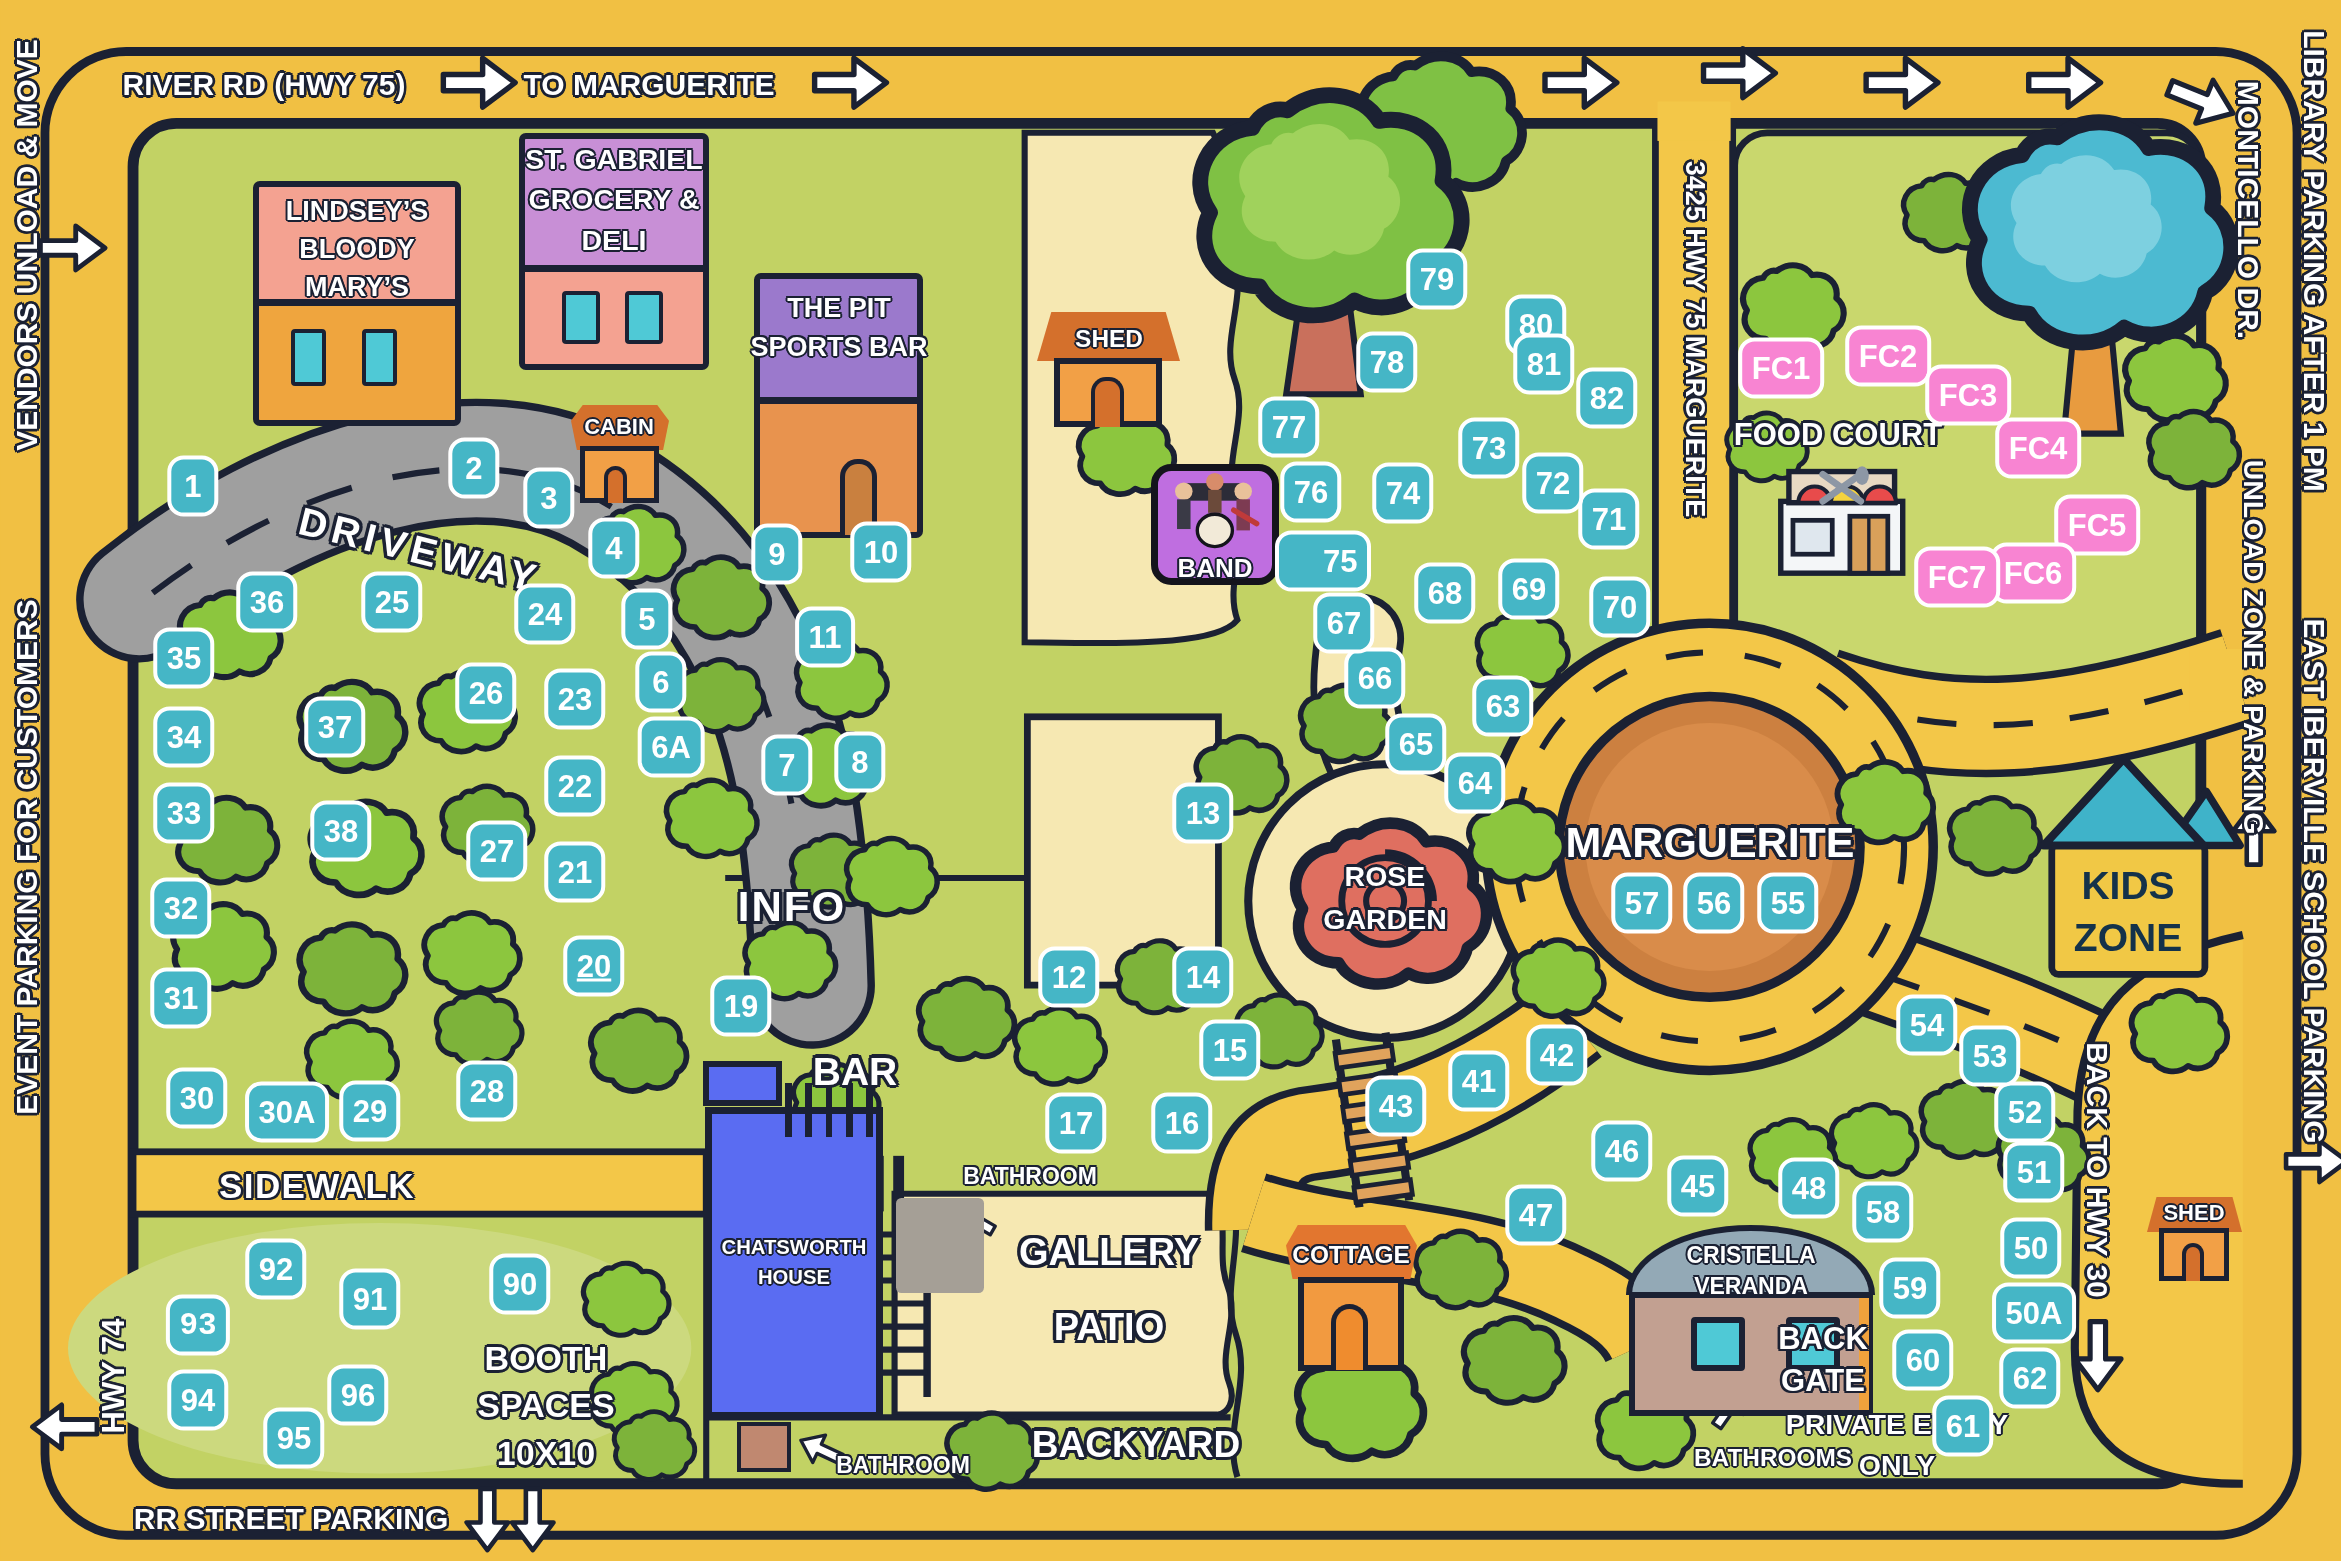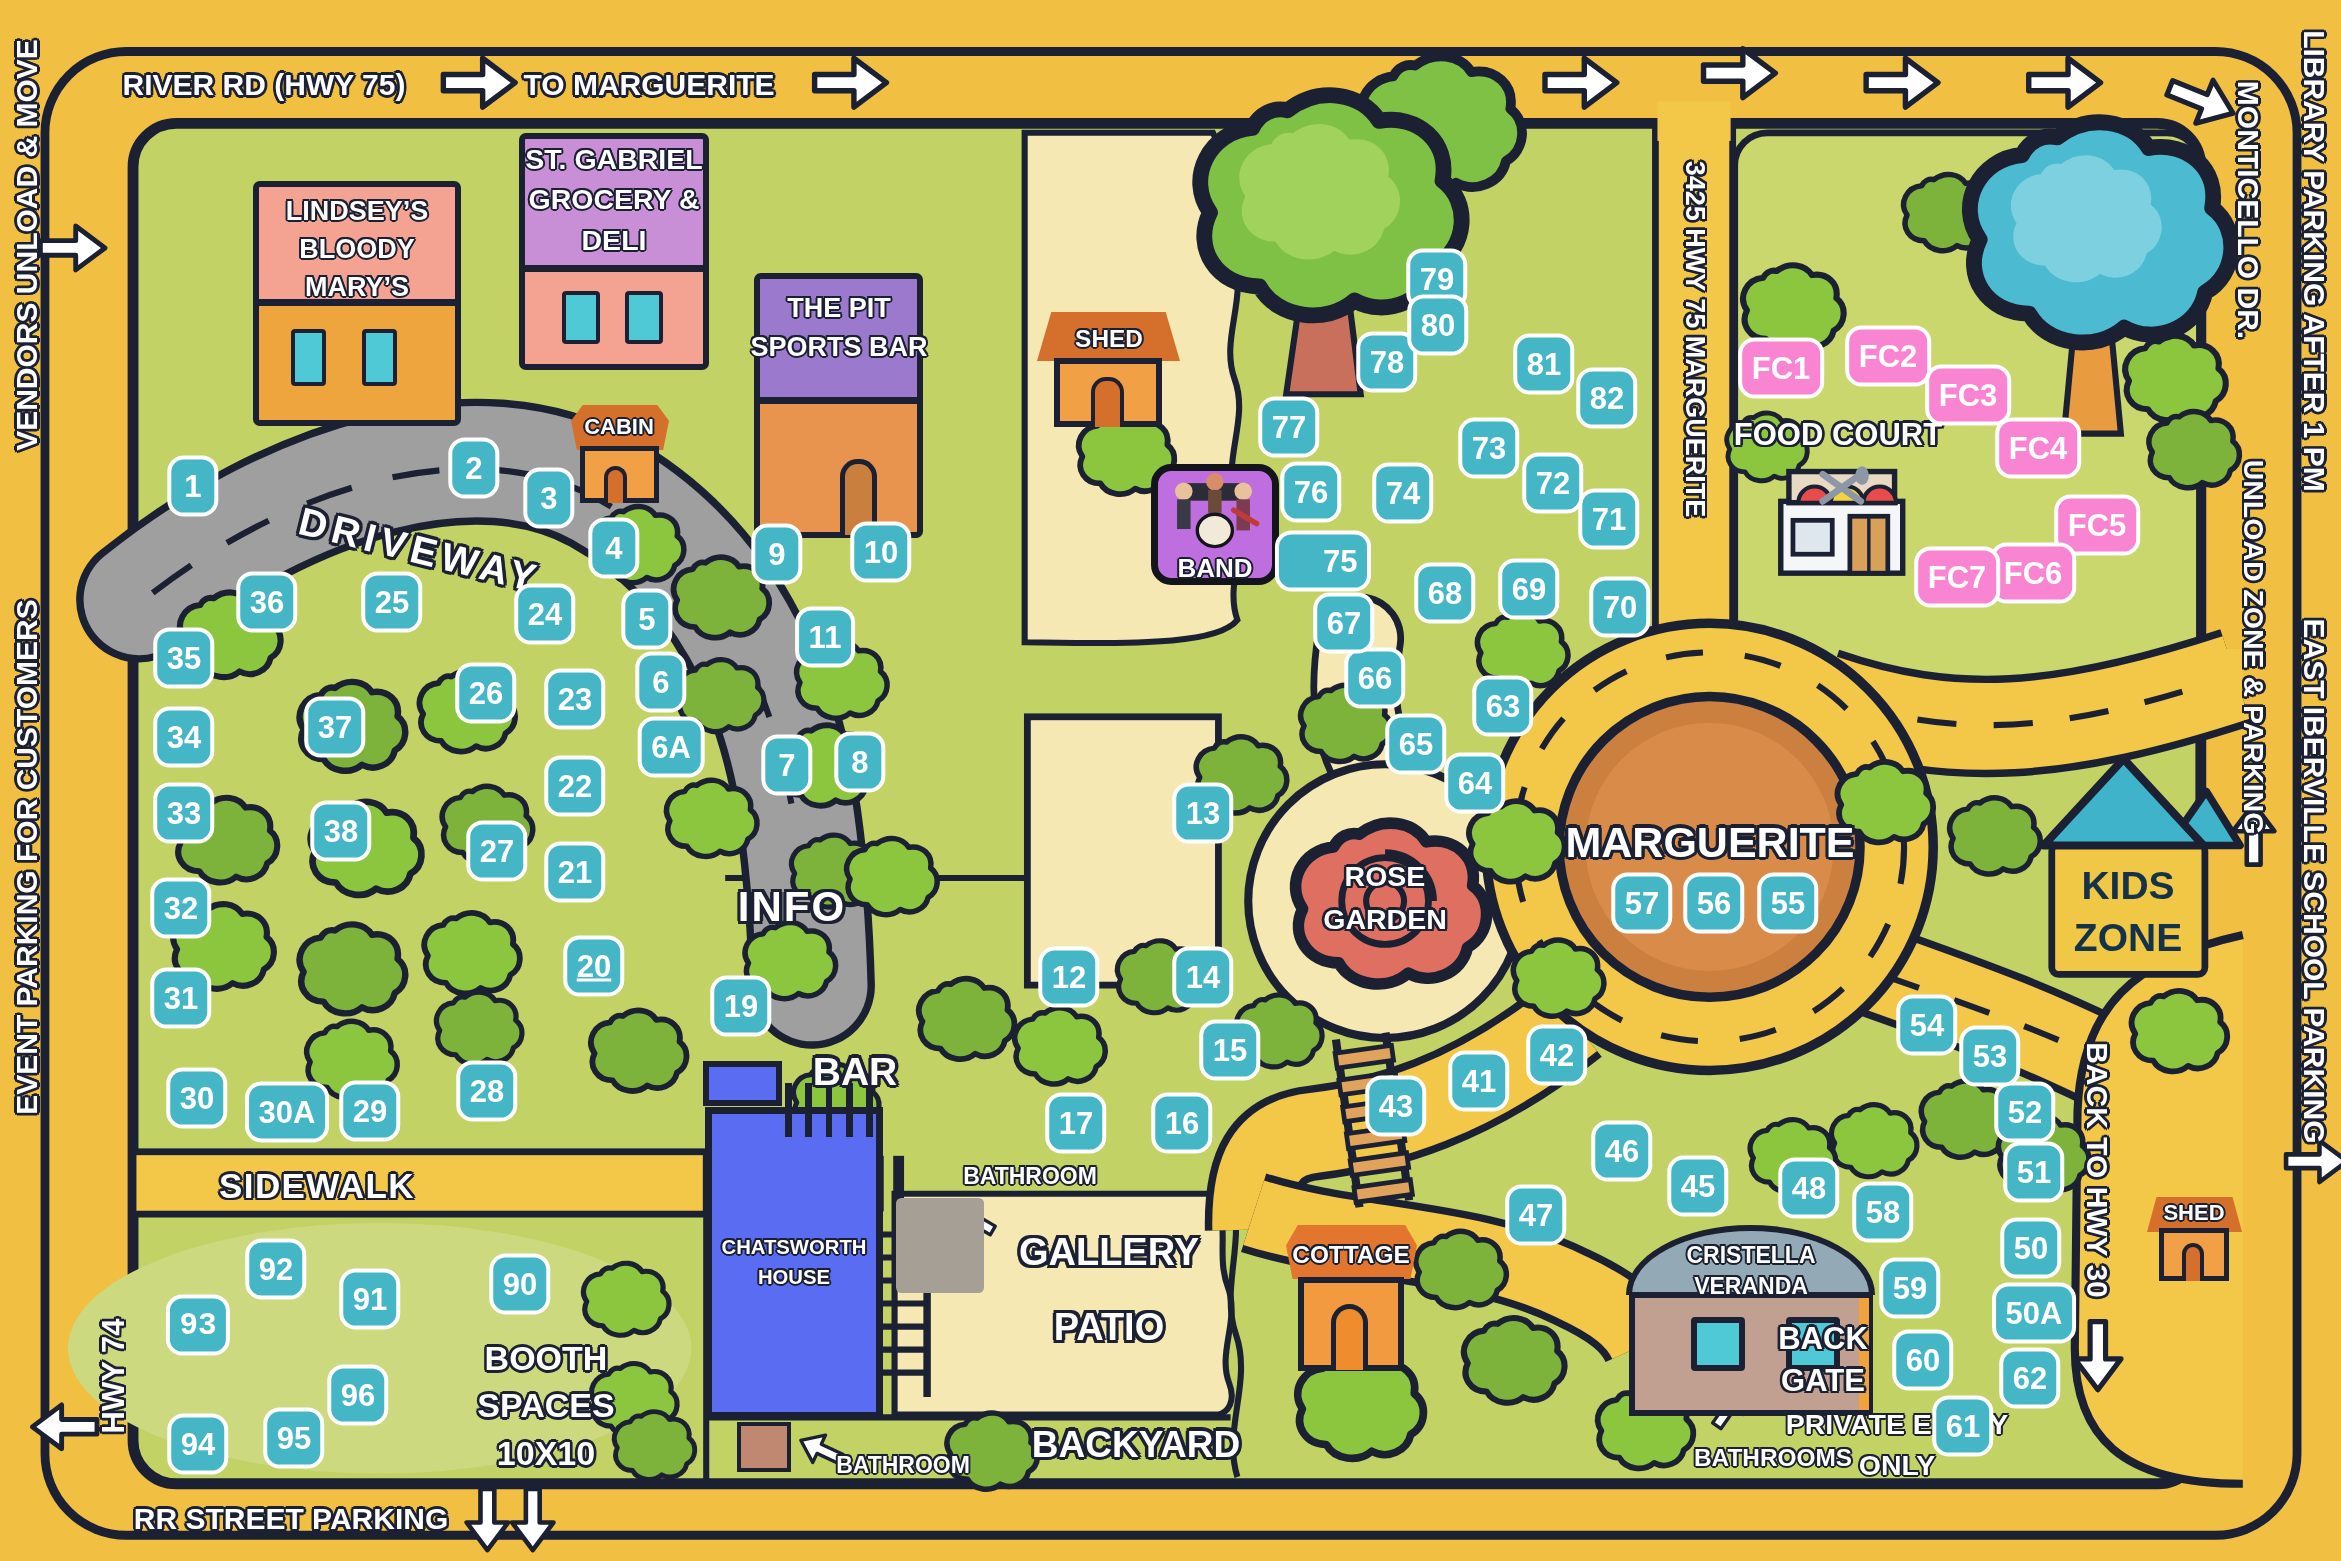--- a/index.html
+++ b/index.html
@@ -412,28 +412,28 @@
       <div class="badge" style="left: 1620px; top: 607px;">70</div>
       <div class="badge" style="left: 1609px; top: 519px;">71</div>
       <div class="badge" style="left: 1553px; top: 483px;">72</div>
       <div class="badge" style="left: 1489px; top: 448px;">73</div>
       <div class="badge" style="left: 1403px; top: 493px;">74</div>
       <div class="badge" style="left: 1323px; top: 561px; padding-left: 44px;">75</div>
       <div class="badge" style="left: 1311px; top: 492px;">76</div>
       <div class="badge" style="left: 1289px; top: 427px;">77</div>
       <div class="badge" style="left: 1387px; top: 362px;">78</div>
       <div class="badge" style="left: 1437px; top: 279px;">79</div>
-      <div class="badge" style="left: 1438px; top: 325px;">80</div>
+      <div class="badge" style="left: 1536px; top: 325px;">80</div>
       <div class="badge" style="left: 1544px; top: 364px;">81</div>
       <div class="badge" style="left: 1607px; top: 398px;">82</div>
       <div class="badge" style="left: 520px; top: 1284px;">90</div>
       <div class="badge" style="left: 370px; top: 1299px;">91</div>
       <div class="badge" style="left: 276px; top: 1269px;">92</div>
       <div class="badge" style="left: 198px; top: 1325px; font-family: Liberation Mono, monospace;">93</div>
-      <div class="badge" style="left: 198px; top: 1400px; margin-top: 44px;">94</div>
+      <div class="badge" style="left: 198px; top: 1400px;">94</div>
       <div class="badge" style="left: 294px; top: 1438px;">95</div>
       <div class="badge" style="left: 358px; top: 1395px;">96</div>
       <div class="badge pink" style="left: 1781px; top: 368px;">FC1</div>
       <div class="badge pink" style="left: 1888px; top: 356px;">FC2</div>
       <div class="badge pink" style="left: 1968px; top: 395px;">FC3</div>
       <div class="badge pink" style="left: 2038px; top: 448px;">FC4</div>
       <div class="badge pink" style="left: 2097px; top: 525px;">FC5</div>
       <div class="badge pink" style="left: 2033px; top: 573px;">FC6</div>
       <div class="badge pink" style="left: 1957px; top: 577px;">FC7</div>
     </div>

